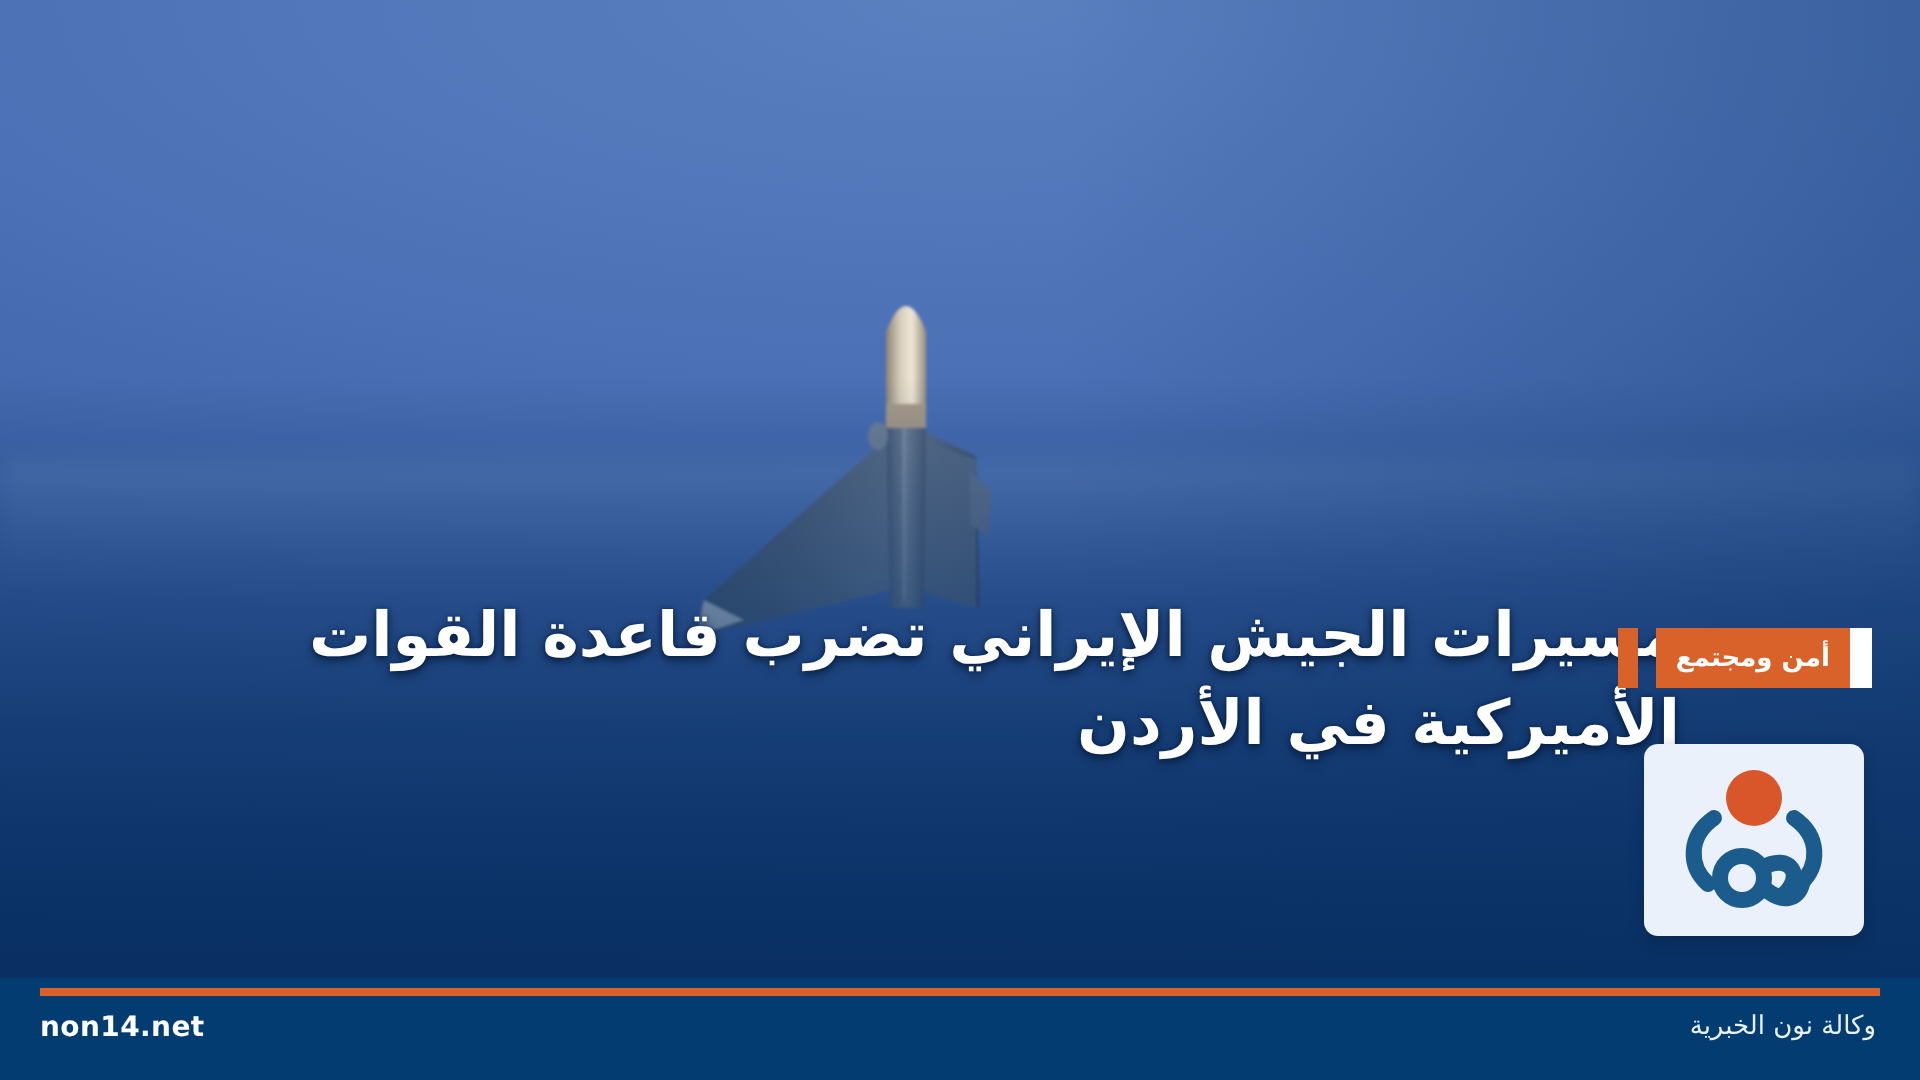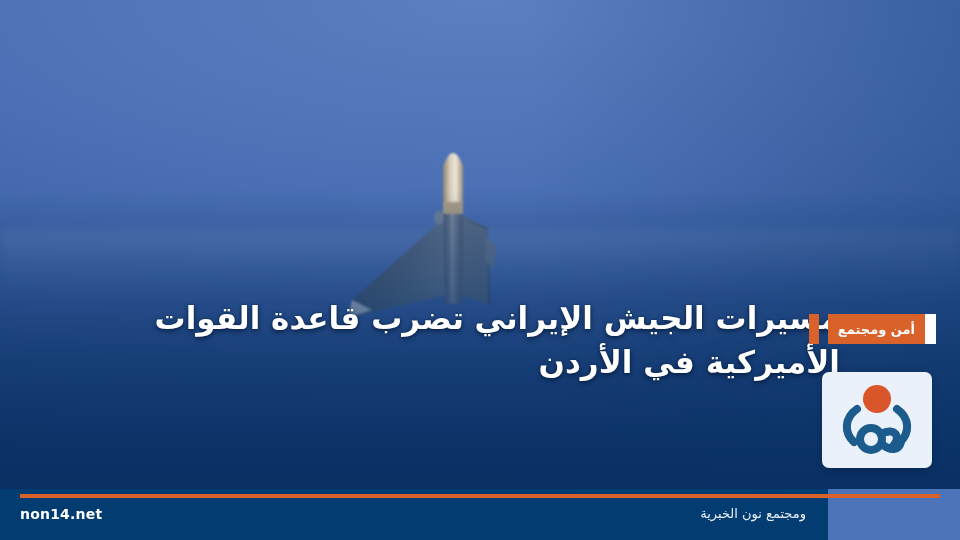--- a/index.html
+++ b/index.html
@@ -116,21 +116,21 @@
     background:#eaf1fa;
     border-radius:7px;
     box-shadow:0 2px 7px rgba(2,22,50,.35);
     display:flex; align-items:center; justify-content:center;
   }
   .logo-box svg { display:block; }
 
   
   .footer {
     position:absolute;
-    left:0; bottom:0; width:828px; height:51px;
+    left:0; bottom:0; width:960px; height:51px;
     background:#023c70;
   }
   .footer-rule {
     position:absolute;
     left:20px; top:5px;
     width:920px; height:4px;
     background:#d9622b;
   }
   .site {
     position:absolute;
@@ -227,16 +227,16 @@
 
       <circle cx="36" cy="57" r="11" fill="none" stroke="#1b5c8c" stroke-width="8"></circle>
       <path d="M46 52 C60 44 68 56 56 66" stroke="#1b5c8c" stroke-width="8" fill="none" stroke-linecap="round"></path>
       <path d="M47 62 C56 70 64 68 66 60" stroke="#1b5c8c" stroke-width="8" fill="none" stroke-linecap="round"></path>
     </svg>
   </div>
 
   <div class="footer">
     <div class="footer-rule"></div>
     <div class="site">non14.net</div>
-    <div class="agency">ومجتمع نون الخبرية</div>
+    <div class="agency">وكالة نون الخبرية</div>
   </div>
 
 </div>
 
 </body></html>

